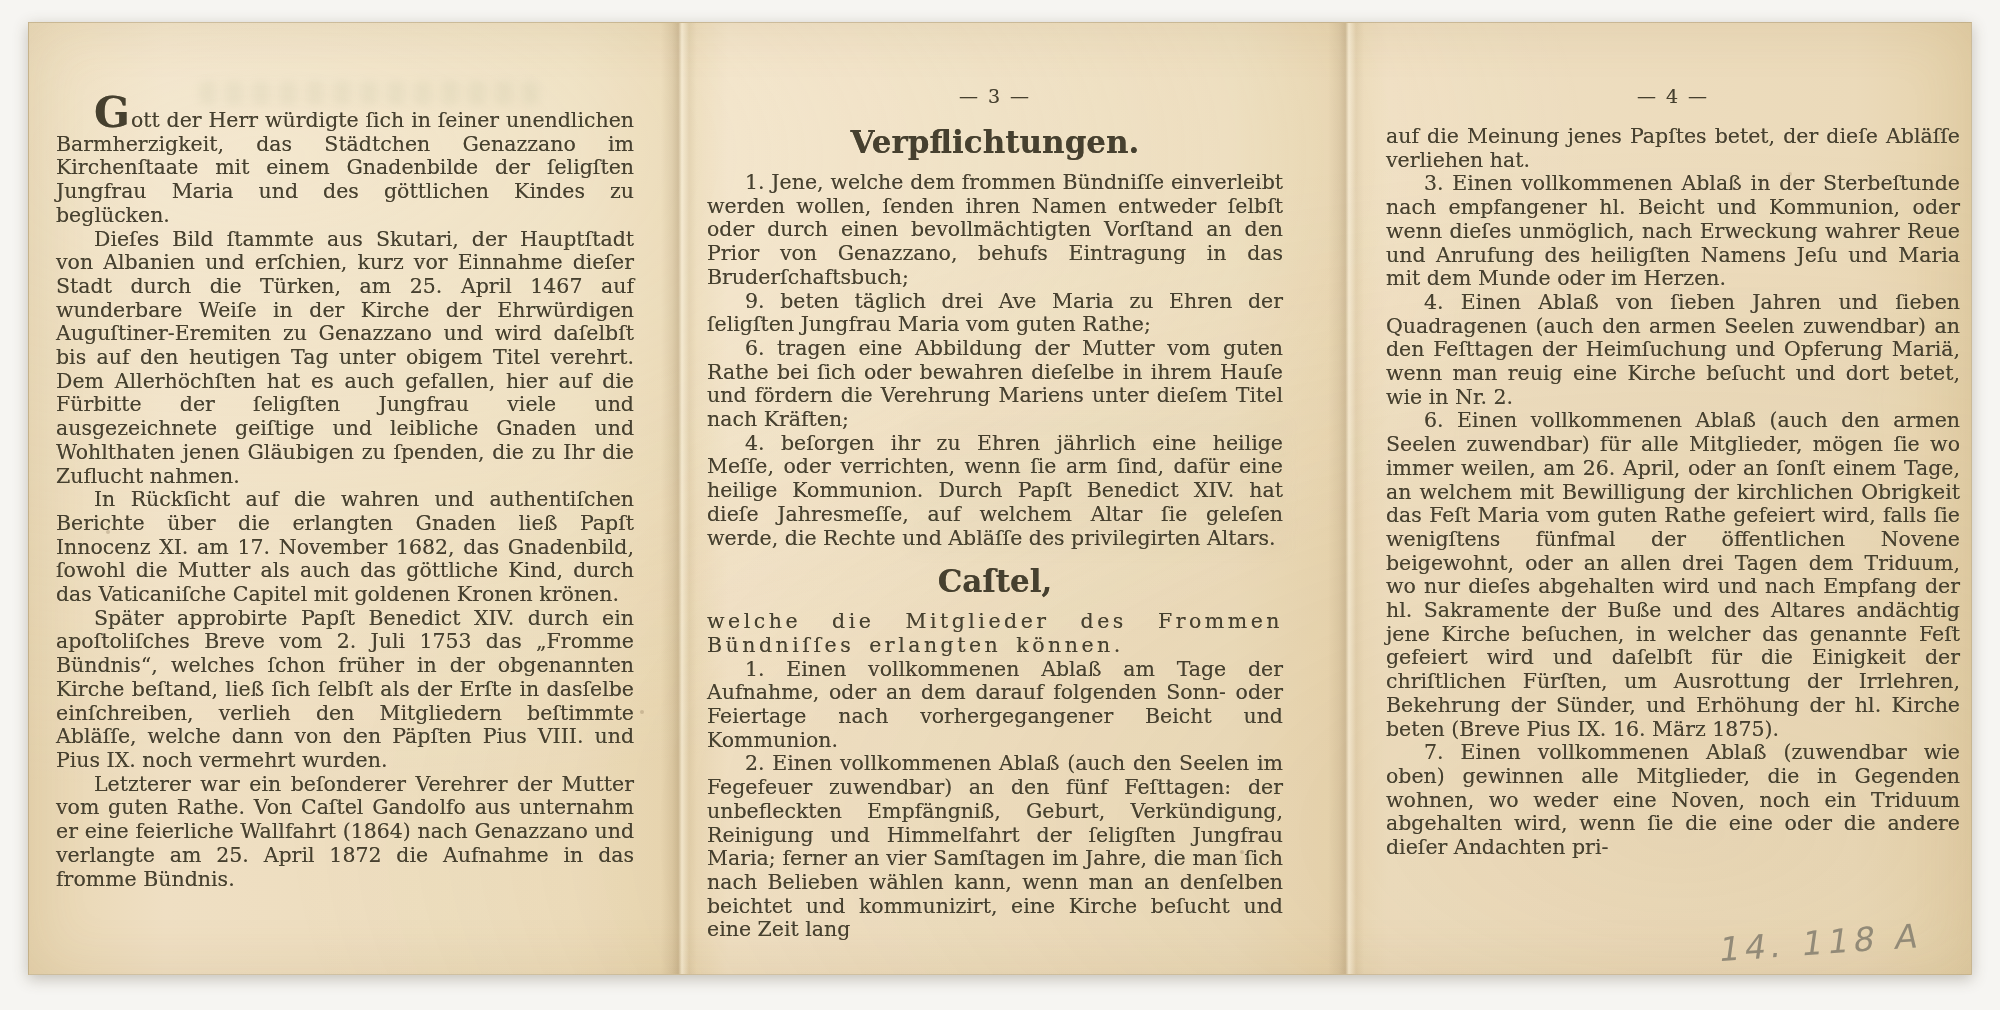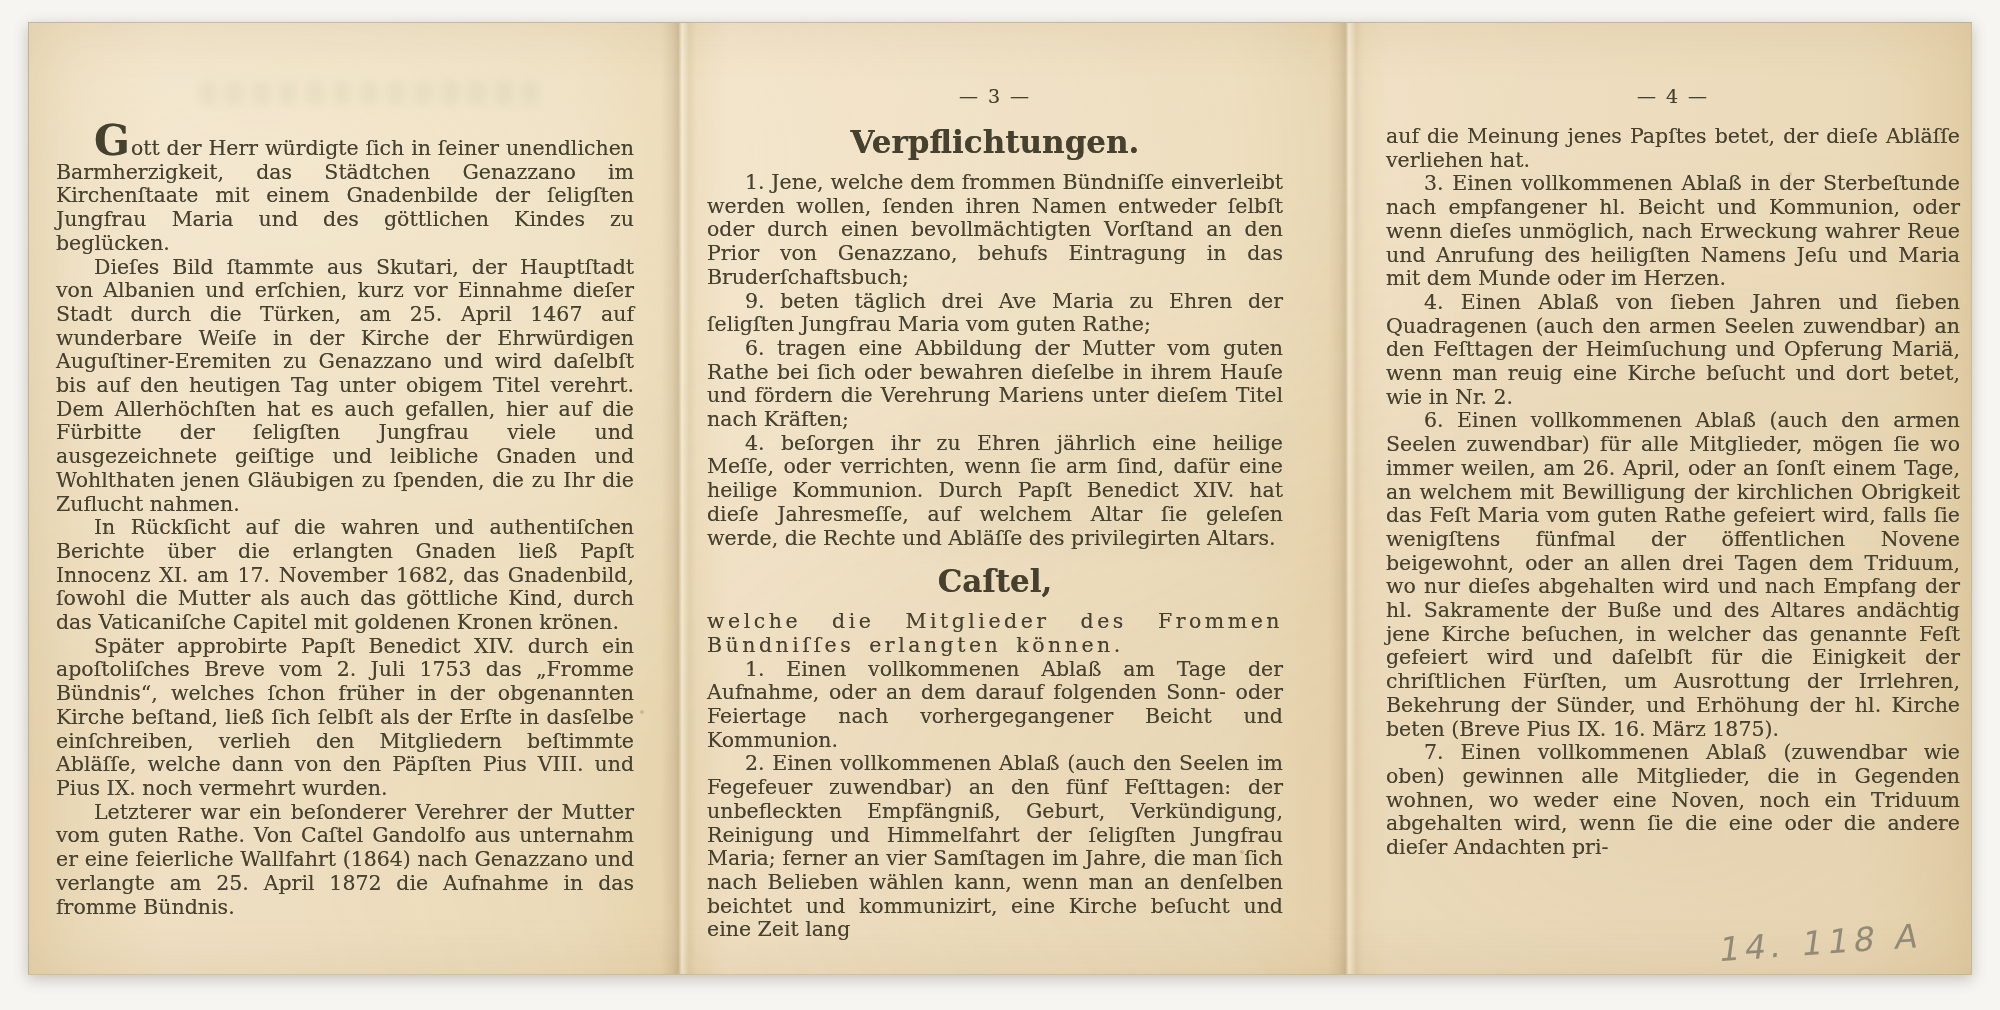--- a/index.html
+++ b/index.html
@@ -53,21 +53,21 @@
     background:repeating-linear-gradient(0deg, rgba(150,150,118,0.12) 0 10px, rgba(150,150,118,0.02) 10px 24px);
   }
   .specks{position:absolute;left:0;top:0;width:2px;height:2px;border-radius:50%;
     background:rgba(90,70,40,0.0);
     box-shadow: 392px 238px 0 1px rgba(95,75,45,.30), 612px 688px 0 1px rgba(95,75,45,.22),
                 1212px 828px 0 1px rgba(95,75,45,.25), 1512px 508px 0 1px rgba(95,75,45,.20),
                 78px 508px 0 1px rgba(95,75,45,.22), 1760px 150px 0 1px rgba(95,75,45,.18);
   }
   
   .panel{position:absolute;top:0;height:100%;color:var(--ink);}
-  .panel.pl{left:27px;width:578px;padding-top:102px;}
+  .panel.pl{left:27px;width:578px;padding-top:74px;}
   .panel.p3{left:678px;width:576px;padding-top:62px;}
   .panel.p4{left:1357px;width:574px;padding-top:62px;}
   .panel p{
     margin:0;font-size:20.5px;line-height:23.7px;text-align:justify;
     text-shadow:0 0 0.6px rgba(70,64,47,0.55);
     hyphens:auto;-webkit-hyphens:auto;
   }
   .panel p.indent{text-indent:38px;}
   .opening::first-letter{
     font-size:2.05em;line-height:.75;font-weight:bold;letter-spacing:1px;

